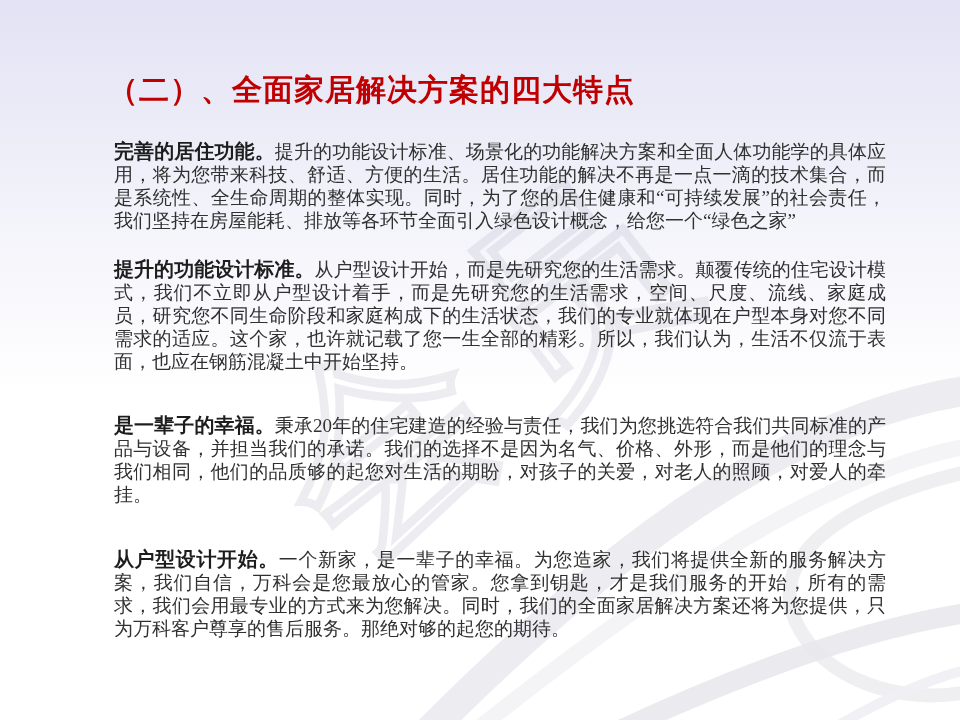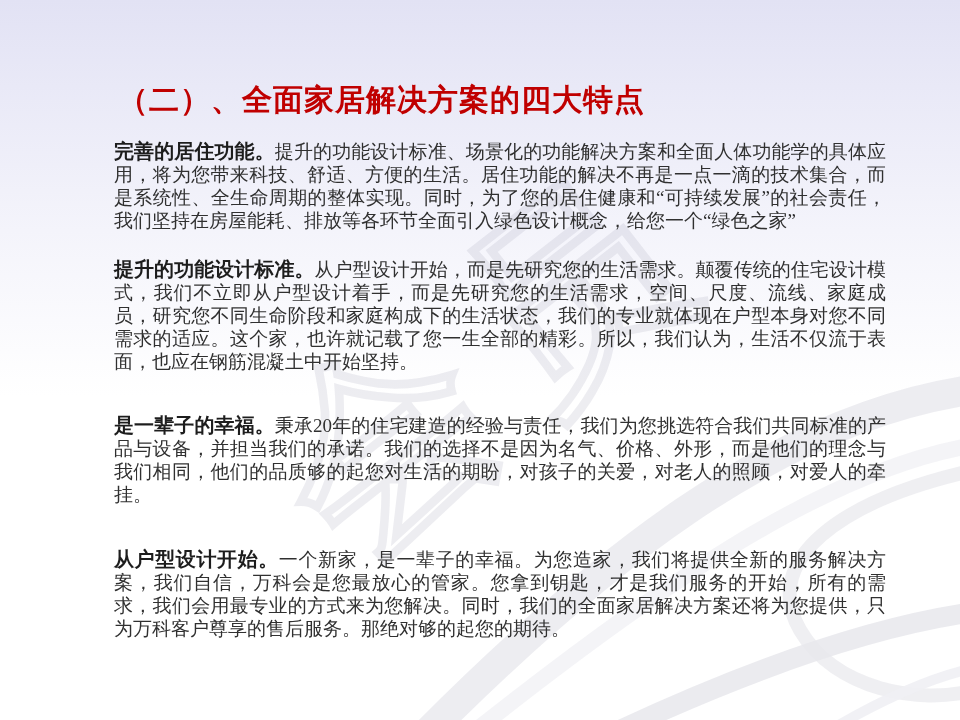--- a/index.html
+++ b/index.html
@@ -41,21 +41,21 @@
     text-shadow: none;
     pointer-events: none;
     user-select: none;
     font-family: "Liberation Serif", "DejaVu Serif", serif;
   }
   .title {
     position: absolute;
     left: 104px;
     top: 66px;
     width: 800px;
-    margin: 14px;
+    margin: 4px;
     font-family: "Liberation Sans", "DejaVu Sans", sans-serif;
     font-size: 30px;
     font-weight: bold;
     color: #c00000;
     letter-spacing: 1px;
   }
   .content {
     position: absolute;
     left: 114px;
     top: 140px;

